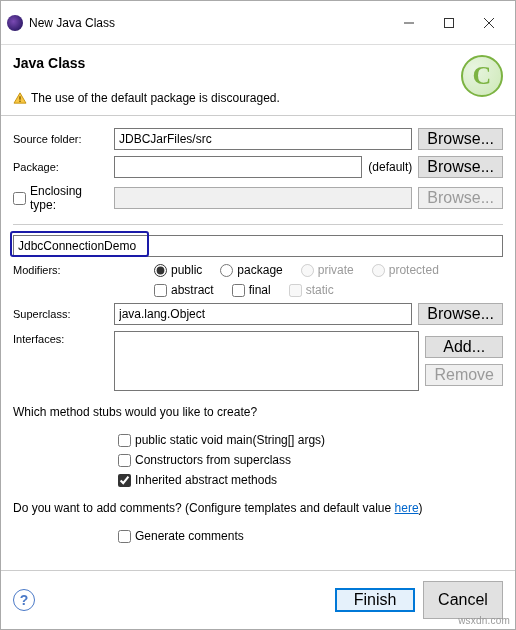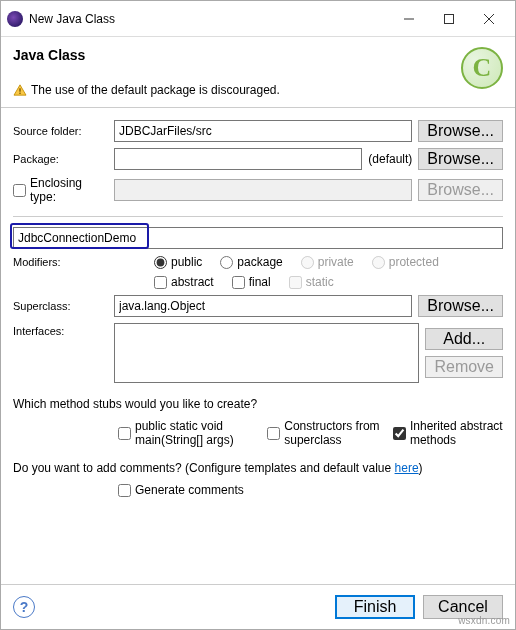--- a/index.html
+++ b/index.html
@@ -1,17 +1,17 @@
 <!DOCTYPE html>
 <html><head>
   <meta charset="utf-8">
   <style>
     * { box-sizing: border-box; margin: 0; padding: 0; }
     body { font-family: "Segoe UI", Tahoma, sans-serif; font-size: 12px; background: #fff; width: 516px; height: 630px; border: 1px solid #aaa; display: flex; flex-direction: column; }
-    .titlebar { height: 36px; display: flex; align-items: center; padding: 0 6px; border-bottom: 1px solid #ddd; background: #fff; }
+    .titlebar { height: 44px; display: flex; align-items: center; padding: 0 6px; border-bottom: 1px solid #ddd; background: #fff; }
     .titlebar .icon { width: 16px; height: 16px; background: radial-gradient(circle at 40% 40%, #7a4ab3 0%, #341e6e 70%); border-radius: 50%; margin-right: 6px; }
     .titlebar .title { flex: 1; font-size: 12px; }
     .winbtn { width: 40px; height: 28px; display: flex; align-items: center; justify-content: center; color: #333; }
     .header { padding: 10px 12px 10px 12px; display: flex; align-items: flex-start; background: #fff; border-bottom: 1px solid #ccc;}
     .header-left { flex: 1; }
     .header h2 { font-size: 14px; font-weight: bold; margin-bottom: 20px; }
     .warn-row { display: flex; align-items: center; gap: 4px; }
     .warn-icon { width: 14px; height: 12px; }
     .header-icon { width: 42px; height: 42px; border: 2px solid #7cb342; border-radius: 50%; display: flex; align-items: center; justify-content: center; color: #7cb342; font-size: 26px; font-weight: bold; font-family: serif; background: radial-gradient(circle at 30% 30%, #e8f5e0, #cde8b6); }
     .content { flex: 1; padding: 12px 12px 4px; display: flex; flex-direction: column; gap: 6px; overflow: auto; }
@@ -22,21 +22,21 @@
     input[type=text]:disabled { background: #f0f0f0; color: #888; border-color: #aaa; }
     .btn { height: 22px; min-width: 76px; border: 1px solid #adadad; background: #e1e1e1; font-size: 16px; padding: 0 8px; cursor: default; }
     .btn:disabled { color: #9a9a9a; background: #efefef; }
     .btn.primary { border: 1px solid #0078d7; background: #e5f1fb; min-width: 80px; height: 24px; box-shadow: inset 0 0 0 1px #0078d7;}
     .listbox { border: 1px solid #767676; height: 60px; flex: 1; background: #fff; }
     .sep { border: none; border-top: 1px solid #ccc; margin: 6px 0 4px; }
     .check { display: flex; align-items: center; gap: 4px; }
     input[type=checkbox], input[type=radio] { width: 13px; height: 13px; margin: 0; accent-color: #333; }
     .radio-group { display: flex; gap: 18px; align-items: center; padding-left: 40px; }
     .radio-label.disabled { color: #9a9a9a; }
-    .stubs { padding-left: 105px; display: flex; flex-direction: row; gap: 6px; margin-top: 2px; }
+    .stubs { padding-left: 105px; display: flex; flex-direction: column; gap: 6px; margin-top: 8px; }
     .footer { border-top: 1px solid #ccc; padding: 10px 12px; display: flex; align-items: center; gap: 8px; }
     .help { width: 22px; height: 22px; border: 1.5px solid #4a79c7; border-radius: 50%; color: #4a79c7; display: flex; align-items: center; justify-content: center; font-size: 14px; font-weight: bold; }
     a { color: #0066cc; text-decoration: underline; }
     .annot { position: relative; }
     .annot::before { content: ""; position: absolute; left: -3px; top: -4px; width: 135px; height: 22px; border: 2px solid #1a1aa8; border-radius: 3px; pointer-events: none; }
     .watermark { position: absolute; right: 6px; top: 615px; font-size: 10px; color: #999; letter-spacing: 0.2px; }
   </style>
 </head>
 <body>
 
@@ -188,16 +188,16 @@
         <span>Generate comments</span>
       </label>
   </div>
 
 </div>
 
 <div class="footer">
   <div class="help">?</div>
   <div style="flex:1"></div>
   <button class="btn primary">Finish</button>
-  <button class="btn" style="height:24px;min-width:80px">Cancel</button>
+  <button class="btn" style="height:38px;min-width:80px">Cancel</button>
 </div>
 
 <div class="watermark">wsxdn.com</div>
 
 </body></html>

